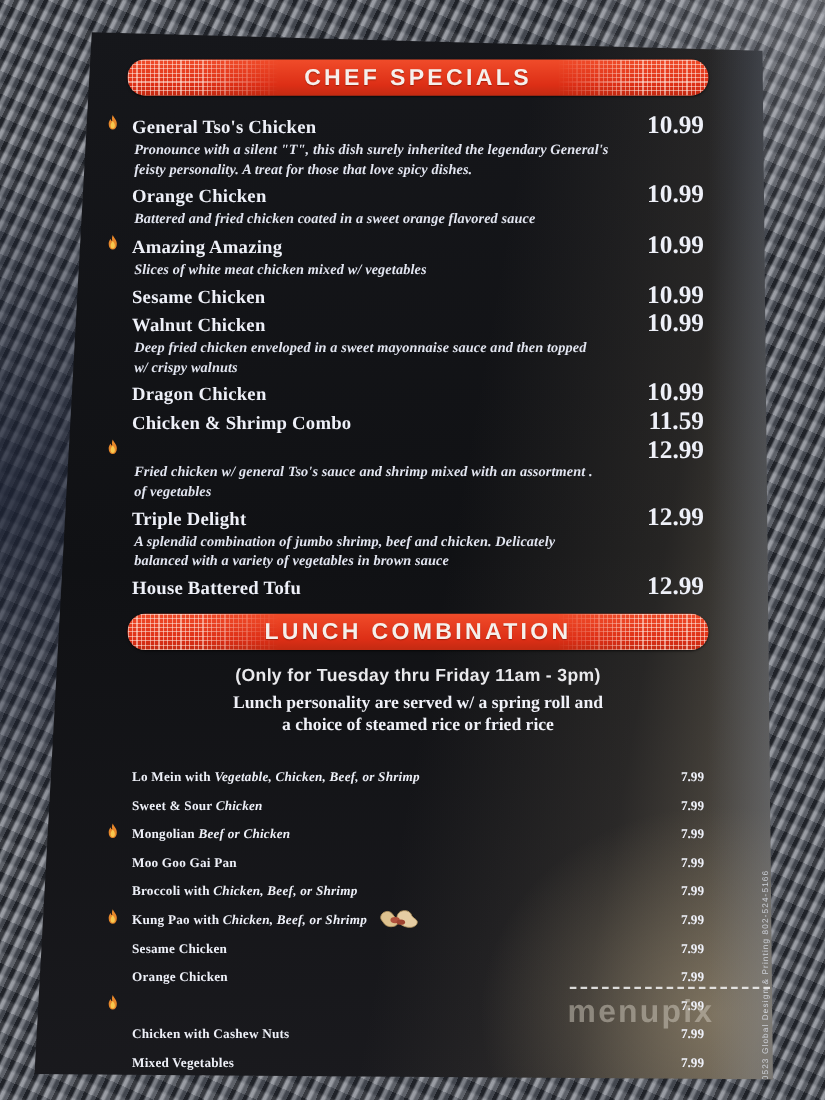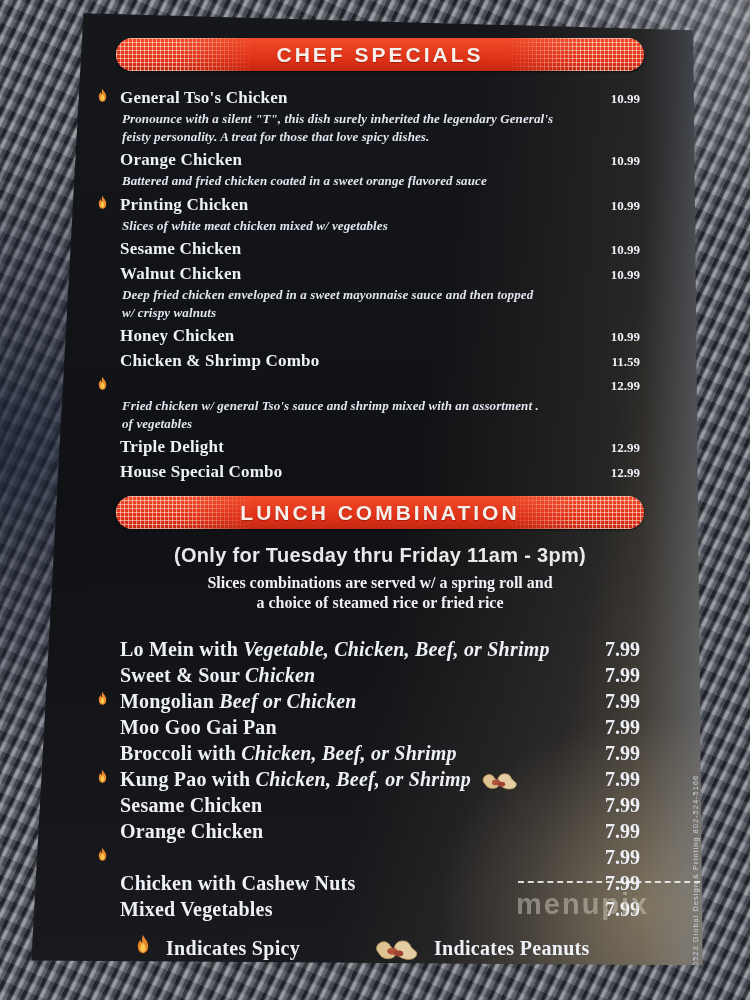--- a/index.html
+++ b/index.html
@@ -12,21 +12,21 @@
     position:absolute;inset:0;
     background:
       radial-gradient(ellipse 55% 45% at 0% 45%, rgba(28,34,52,0.8), rgba(28,34,52,0) 70%),
       radial-gradient(ellipse 50% 35% at 100% 0%, rgba(215,215,220,0.28), rgba(215,215,220,0) 65%),
       repeating-linear-gradient(116deg, rgba(14,16,21,0.65) 0 3px, rgba(168,171,178,0.55) 5px 7px, rgba(68,72,80,0.6) 9px 12px),
       repeating-linear-gradient(24deg, #868990 0 8px, #41454d 11px 19px),
       #5c6068;
   }
   
   .menu-card{
-    position:absolute;left:28px;top:8px;width:676px;height:966px;
+    position:absolute;left:28px;top:24px;width:676px;height:966px;
     clip-path:polygon(8.2% 0.55%, 98.4% 2.3%, 99.8% 99.1%, 0.5% 98.6%);
     background:
       linear-gradient(to left, rgba(130,150,185,0.26) 0%, rgba(130,150,185,0) 9%),
       radial-gradient(ellipse 45% 28% at 92% 93%, rgba(168,152,122,0.5), rgba(168,152,122,0) 70%),
       linear-gradient(100deg, rgba(0,0,0,0) 55%, rgba(125,115,98,0.2) 78%, rgba(175,160,132,0.48) 97%),
       linear-gradient(178deg, #16171b 0%, #101114 50%, #1a1a1e 100%);
     filter:drop-shadow(0 5px 14px rgba(0,0,0,0.45));
     color:#eef0f8;
   }
   .card-inner{position:relative;height:100%;box-sizing:border-box;padding:30px 64px 0 92px;}
@@ -49,39 +49,39 @@
   .banner-text{
     position:relative;font-family:"Liberation Sans",sans-serif;font-weight:700;
     font-size:21px;letter-spacing:3px;color:#f6f0ec;text-shadow:0 1px 1px rgba(120,20,5,0.6);
   }
   
   .items{margin-top:2px;}
   .item{margin-bottom:1px;}
   .line{display:flex;align-items:baseline;position:relative;line-height:23px;}
   .iname{font-weight:700;font-size:17px;letter-spacing:0.2px;}
   .iname em{font-style:italic;}
-  .price{margin-left:auto;font-weight:700;font-size:13px;padding-left:10px;}
+  .price{margin-left:auto;font-weight:700;font-size:23px;padding-left:10px;}
   .desc{
     font-style:italic;font-weight:700;font-size:13px;line-height:17.5px;
     color:#e2e5f0;white-space:pre-line;max-width:470px;margin:0 0 3px 2px;letter-spacing:0.1px;
   }
   .icon{display:inline-block;}
   .line .icon.flame{position:absolute;left:-24px;top:2px;}
   .line .icon.flame svg{width:13px;height:18px;}
   .icon.peanut svg{width:38px;height:21px;vertical-align:-5px;margin-left:10px;}
   
   .lunch{margin-top:12px;}
   .lunch-sub{
     text-align:center;font-family:"Liberation Sans",sans-serif;font-weight:700;
-    font-size:20px;color:#e9e9ec;margin:14px 0 6px 0;letter-spacing:0.3px;
+    font-size:16px;color:#e9e9ec;margin:14px 0 6px 0;letter-spacing:0.3px;
   }
   .lunch-note{text-align:center;font-weight:700;font-size:16px;line-height:20px;color:#f0f1f8;}
   .lunch .items{margin-top:24px;}
   .lunch .line{line-height:25px;}
-  .lunch .iname,.lunch .price{font-size:20px;}
+  .lunch .iname,.lunch .price{font-size:12px;}
   
   .legend{display:flex;align-items:center;margin:12px 0 0 14px;}
   .legend .icon.flame svg{width:18px;height:25px;}
   .legend .icon.peanutbig svg{width:46px;height:26px;vertical-align:-7px;}
   .legend-label{font-weight:700;font-size:20px;letter-spacing:0.3px;margin-left:14px;}
   .legend-group{display:flex;align-items:center;}
   .legend-group.right{margin-left:74px;}
   
   .dashed-line{position:absolute;left:490px;top:873px;width:182px;border-top:2px dashed rgba(245,245,245,0.85);}
   .watermark{
@@ -128,42 +128,42 @@
               <span class="price">10.99</span>
             </div>
             <div class="desc">Battered and fried chicken coated in a sweet orange flavored sauce</div>
           </div>
           <div class="item">
             <div class="line">
               <span class="icon flame"><svg viewBox="0 0 14 18" xmlns="http://www.w3.org/2000/svg">
                   <path d="M7 0C8 3 11 4.5 11 8.5 11 12.2 9.4 14.2 7 14.2 4.6 14.2 3 12.2 3 8.5 3 6.4 4 5 4.9 3.7 5.2 5.2 6 5.9 6.6 5.6 5.8 3.8 6.3 1.8 7 0Z" fill="#e8872a"></path>
                   <path d="M7 5.8c.9 1.6 2.1 2.4 2.1 4.4 0 1.9-.9 3-2.1 3s-2.1-1.1-2.1-3C4.9 8.3 6.1 7.3 7 5.8Z" fill="#f7c84e"></path>
                 </svg></span>
-              <span class="iname"><span>Printing Chicken</span></span>
+              <span class="iname"><span>Amazing Amazing</span></span>
               <span class="price">10.99</span>
             </div>
             <div class="desc">Slices of white meat chicken mixed w/ vegetables</div>
           </div>
           <div class="item">
             <div class="line">
               <span class="iname"><span>Sesame Chicken</span></span>
               <span class="price">10.99</span>
             </div>
           </div>
           <div class="item">
             <div class="line">
               <span class="iname"><span>Walnut Chicken</span></span>
               <span class="price">10.99</span>
             </div>
             <div class="desc">Deep fried chicken enveloped in a sweet mayonnaise sauce and then topped
 w/ crispy walnuts</div>
           </div>
           <div class="item">
             <div class="line">
-              <span class="iname"><span>Honey Chicken</span></span>
+              <span class="iname"><span>Dragon Chicken</span></span>
               <span class="price">10.99</span>
             </div>
           </div>
           <div class="item">
             <div class="line">
               <span class="iname"><span>Chicken &amp; Shrimp Combo</span></span>
               <span class="price">11.59</span>
             </div>
           </div>
           <div class="item">
@@ -175,38 +175,40 @@
               <span class="price">12.99</span>
             </div>
             <div class="desc">Fried chicken w/ general Tso's sauce and shrimp mixed with an assortment .
 of vegetables</div>
           </div>
           <div class="item">
             <div class="line">
               <span class="iname"><span>Triple Delight</span></span>
               <span class="price">12.99</span>
             </div>
-          </div>
-          <div class="item">
-            <div class="line">
-              <span class="iname"><span>House Special Combo</span></span>
+            <div class="desc">A splendid combination of jumbo shrimp, beef and chicken. Delicately
+balanced with a variety of vegetables in brown sauce</div>
+          </div>
+          <div class="item">
+            <div class="line">
+              <span class="iname"><span>House Battered Tofu</span></span>
               <span class="price">12.99</span>
             </div>
           </div>
         </div>
     </section>
 
     <section class="lunch">
       <div class="banner">
         <span class="mesh"></span>
         <span class="banner-text">LUNCH COMBINATION</span>
       </div>
       <div class="lunch-sub">(Only for Tuesday thru Friday 11am - 3pm)</div>
       <div class="lunch-note">
-        <div>Slices combinations are served w/ a spring roll and</div>
+        <div>Lunch personality are served w/ a spring roll and</div>
         <div>a choice of steamed rice or fried rice</div>
       </div>
       <div class="items" id="items-1">
           <div class="item">
             <div class="line">
               <span class="iname"><span>Lo Mein with </span><em>Vegetable, Chicken, Beef, or Shrimp</em></span>
               <span class="price">7.99</span>
             </div>
           </div>
           <div class="item">

